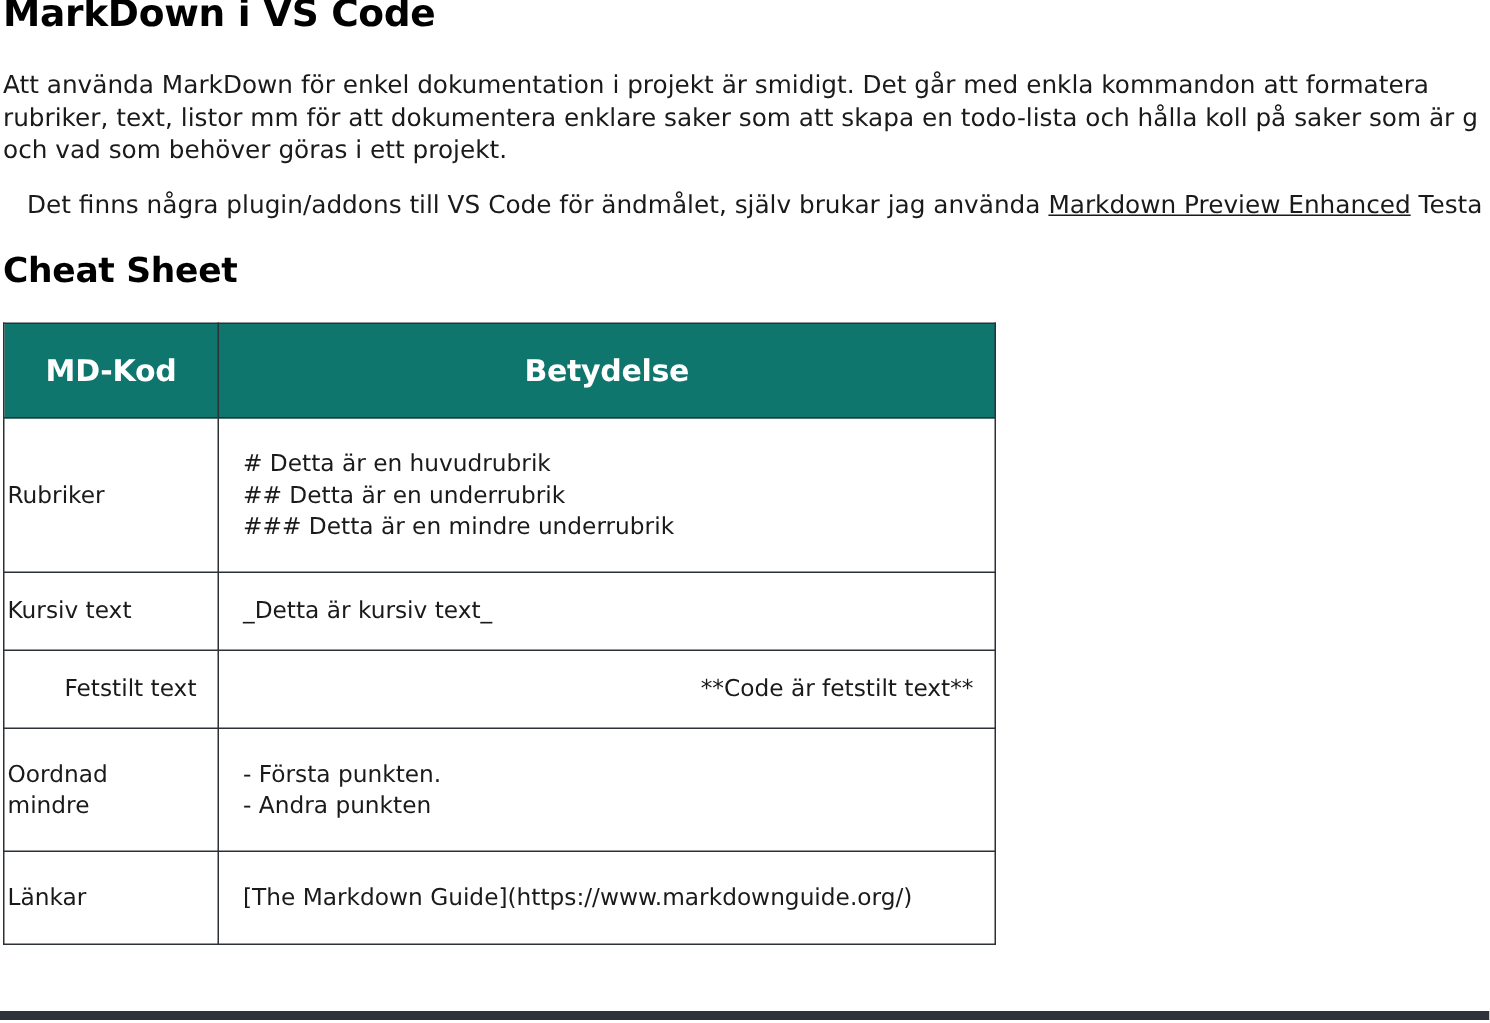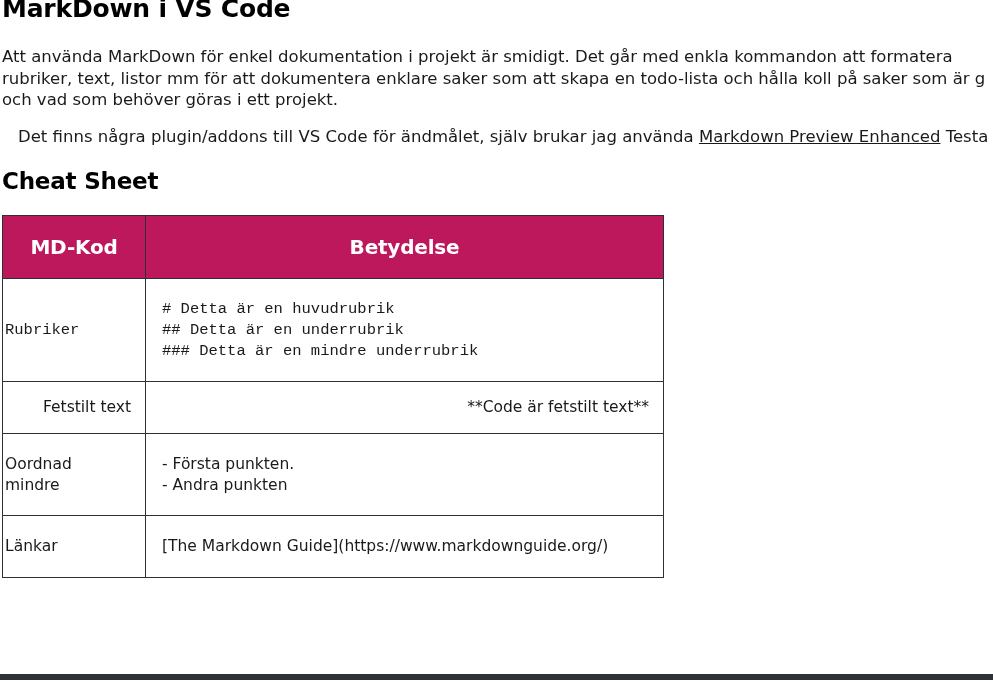--- a/index.html
+++ b/index.html
@@ -82,21 +82,21 @@
     table-layout: fixed;
     width: 661px;
     background: #ffffff;
   }
   table.cheat-table th,
   table.cheat-table td {
     border: 1px solid #2b3137;
     vertical-align: middle;
   }
   table.cheat-table thead th {
-    background: #be185d;
+    background: #0f766e;
     color: #ffffff;
     font-size: 20px;
     font-weight: bold;
     text-align: center;
     height: 62px;
     padding: 0 6px;
     letter-spacing: -0.2px;
   }
   col.col-code  { width: 143px; }
   col.col-mean  { width: 518px; }
@@ -107,21 +107,21 @@
     color: #1a1a1a;
     padding: 10px 14px;
   }
   table.cheat-table tbody td.cell-code {
     padding-left: 2px;
   }
   table.cheat-table tbody td.cell-meaning {
     padding-left: 16px;
     white-space: pre-line;
   }
-  tr.row-rubriker    td { height: 82px; font-family: Liberation Mono, monospace; }
+  tr.row-rubriker    td { height: 82px; }
   tr.row-kursiv      td { height: 31px; }
   tr.row-fetstilt    td { height: 31px; text-align: right; }
   tr.row-ordnad      td { height: 61px; }
   tr.row-oordnad     td { height: 61px; }
   tr.row-lankar      td { height: 41px; }
 
   
   hr.bottom-rule {
     position: absolute;
     top: 674px;
@@ -160,20 +160,24 @@
         <th>Betydelse</th>
       </tr>
     </thead>
     <tbody>
       <tr class="row-rubriker">
         <td class="cell-code">Rubriker</td>
         <td class="cell-meaning"># Detta är en huvudrubrik
 ## Detta är en underrubrik
 ### Detta är en mindre underrubrik</td>
       </tr>
+      <tr class="row-kursiv">
+        <td class="cell-code">Kursiv text</td>
+        <td class="cell-meaning">_Detta är kursiv text_</td>
+      </tr>
       <tr class="row-fetstilt">
         <td class="cell-code">Fetstilt text</td>
         <td class="cell-meaning">**Code är fetstilt text**</td>
       </tr>
       <tr class="row-oordnad">
         <td class="cell-code">Oordnad mindre</td>
         <td class="cell-meaning">- Första punkten.
 - Andra punkten</td>
       </tr>
       <tr class="row-lankar">

